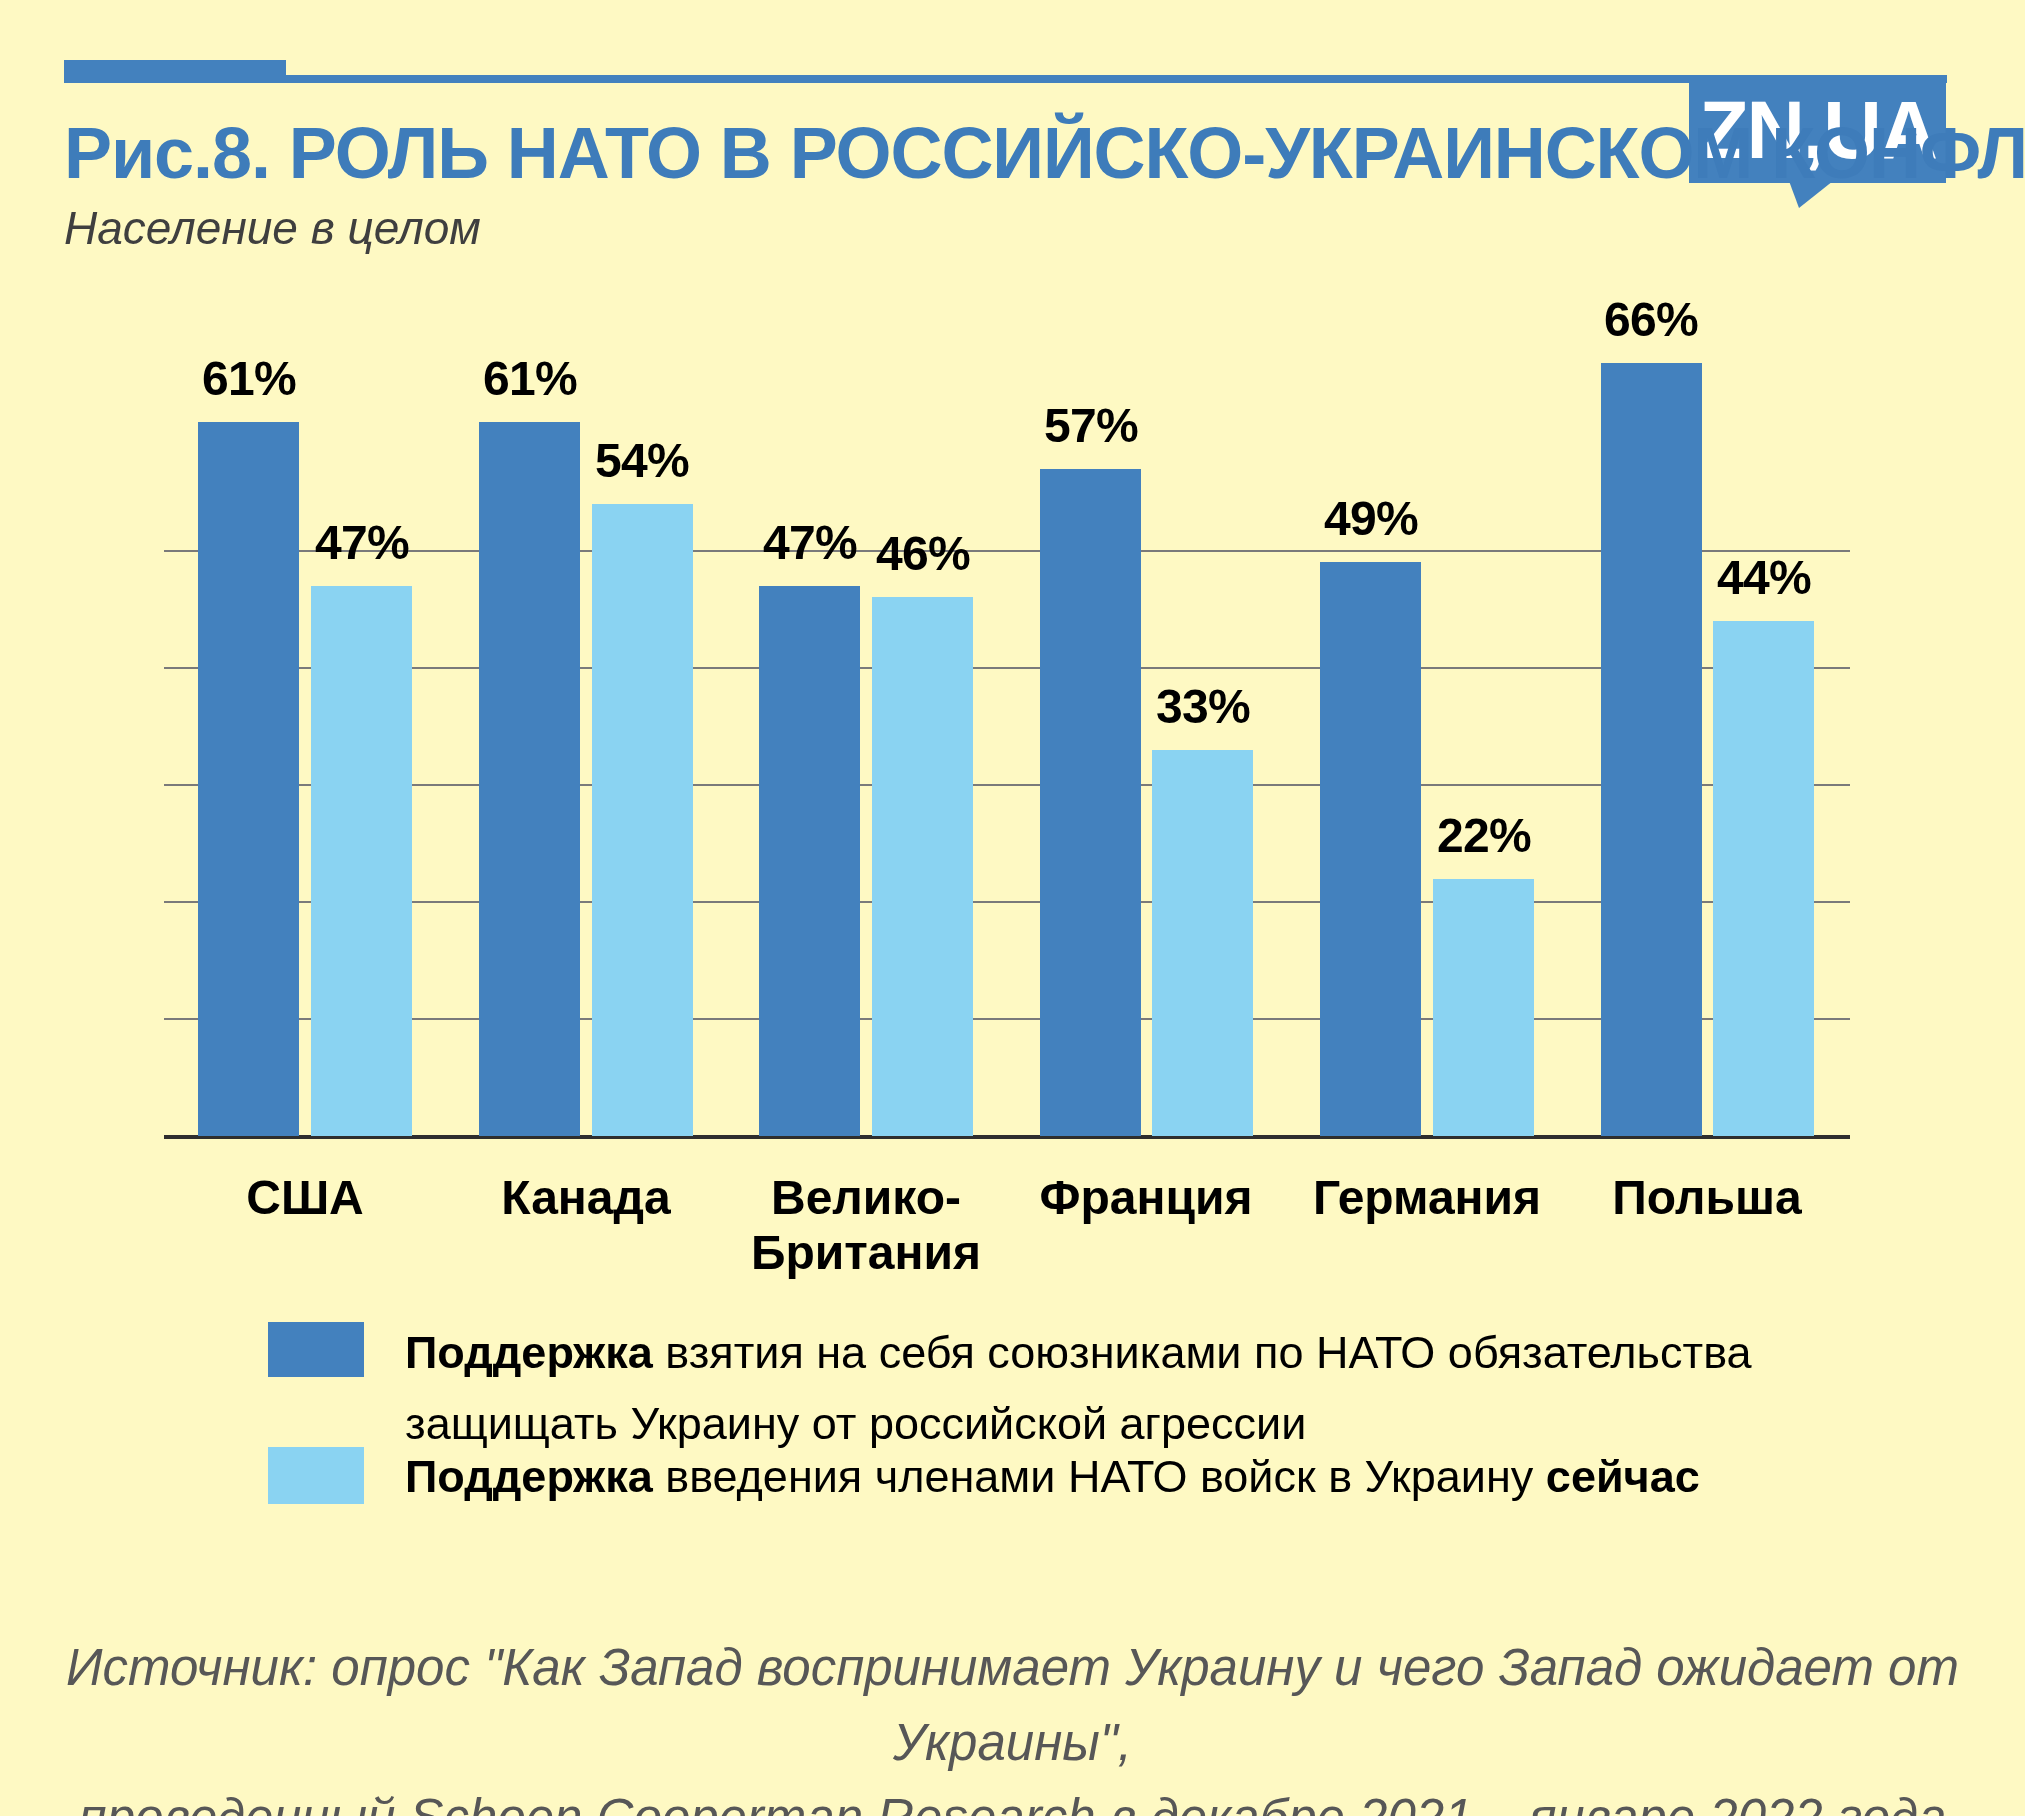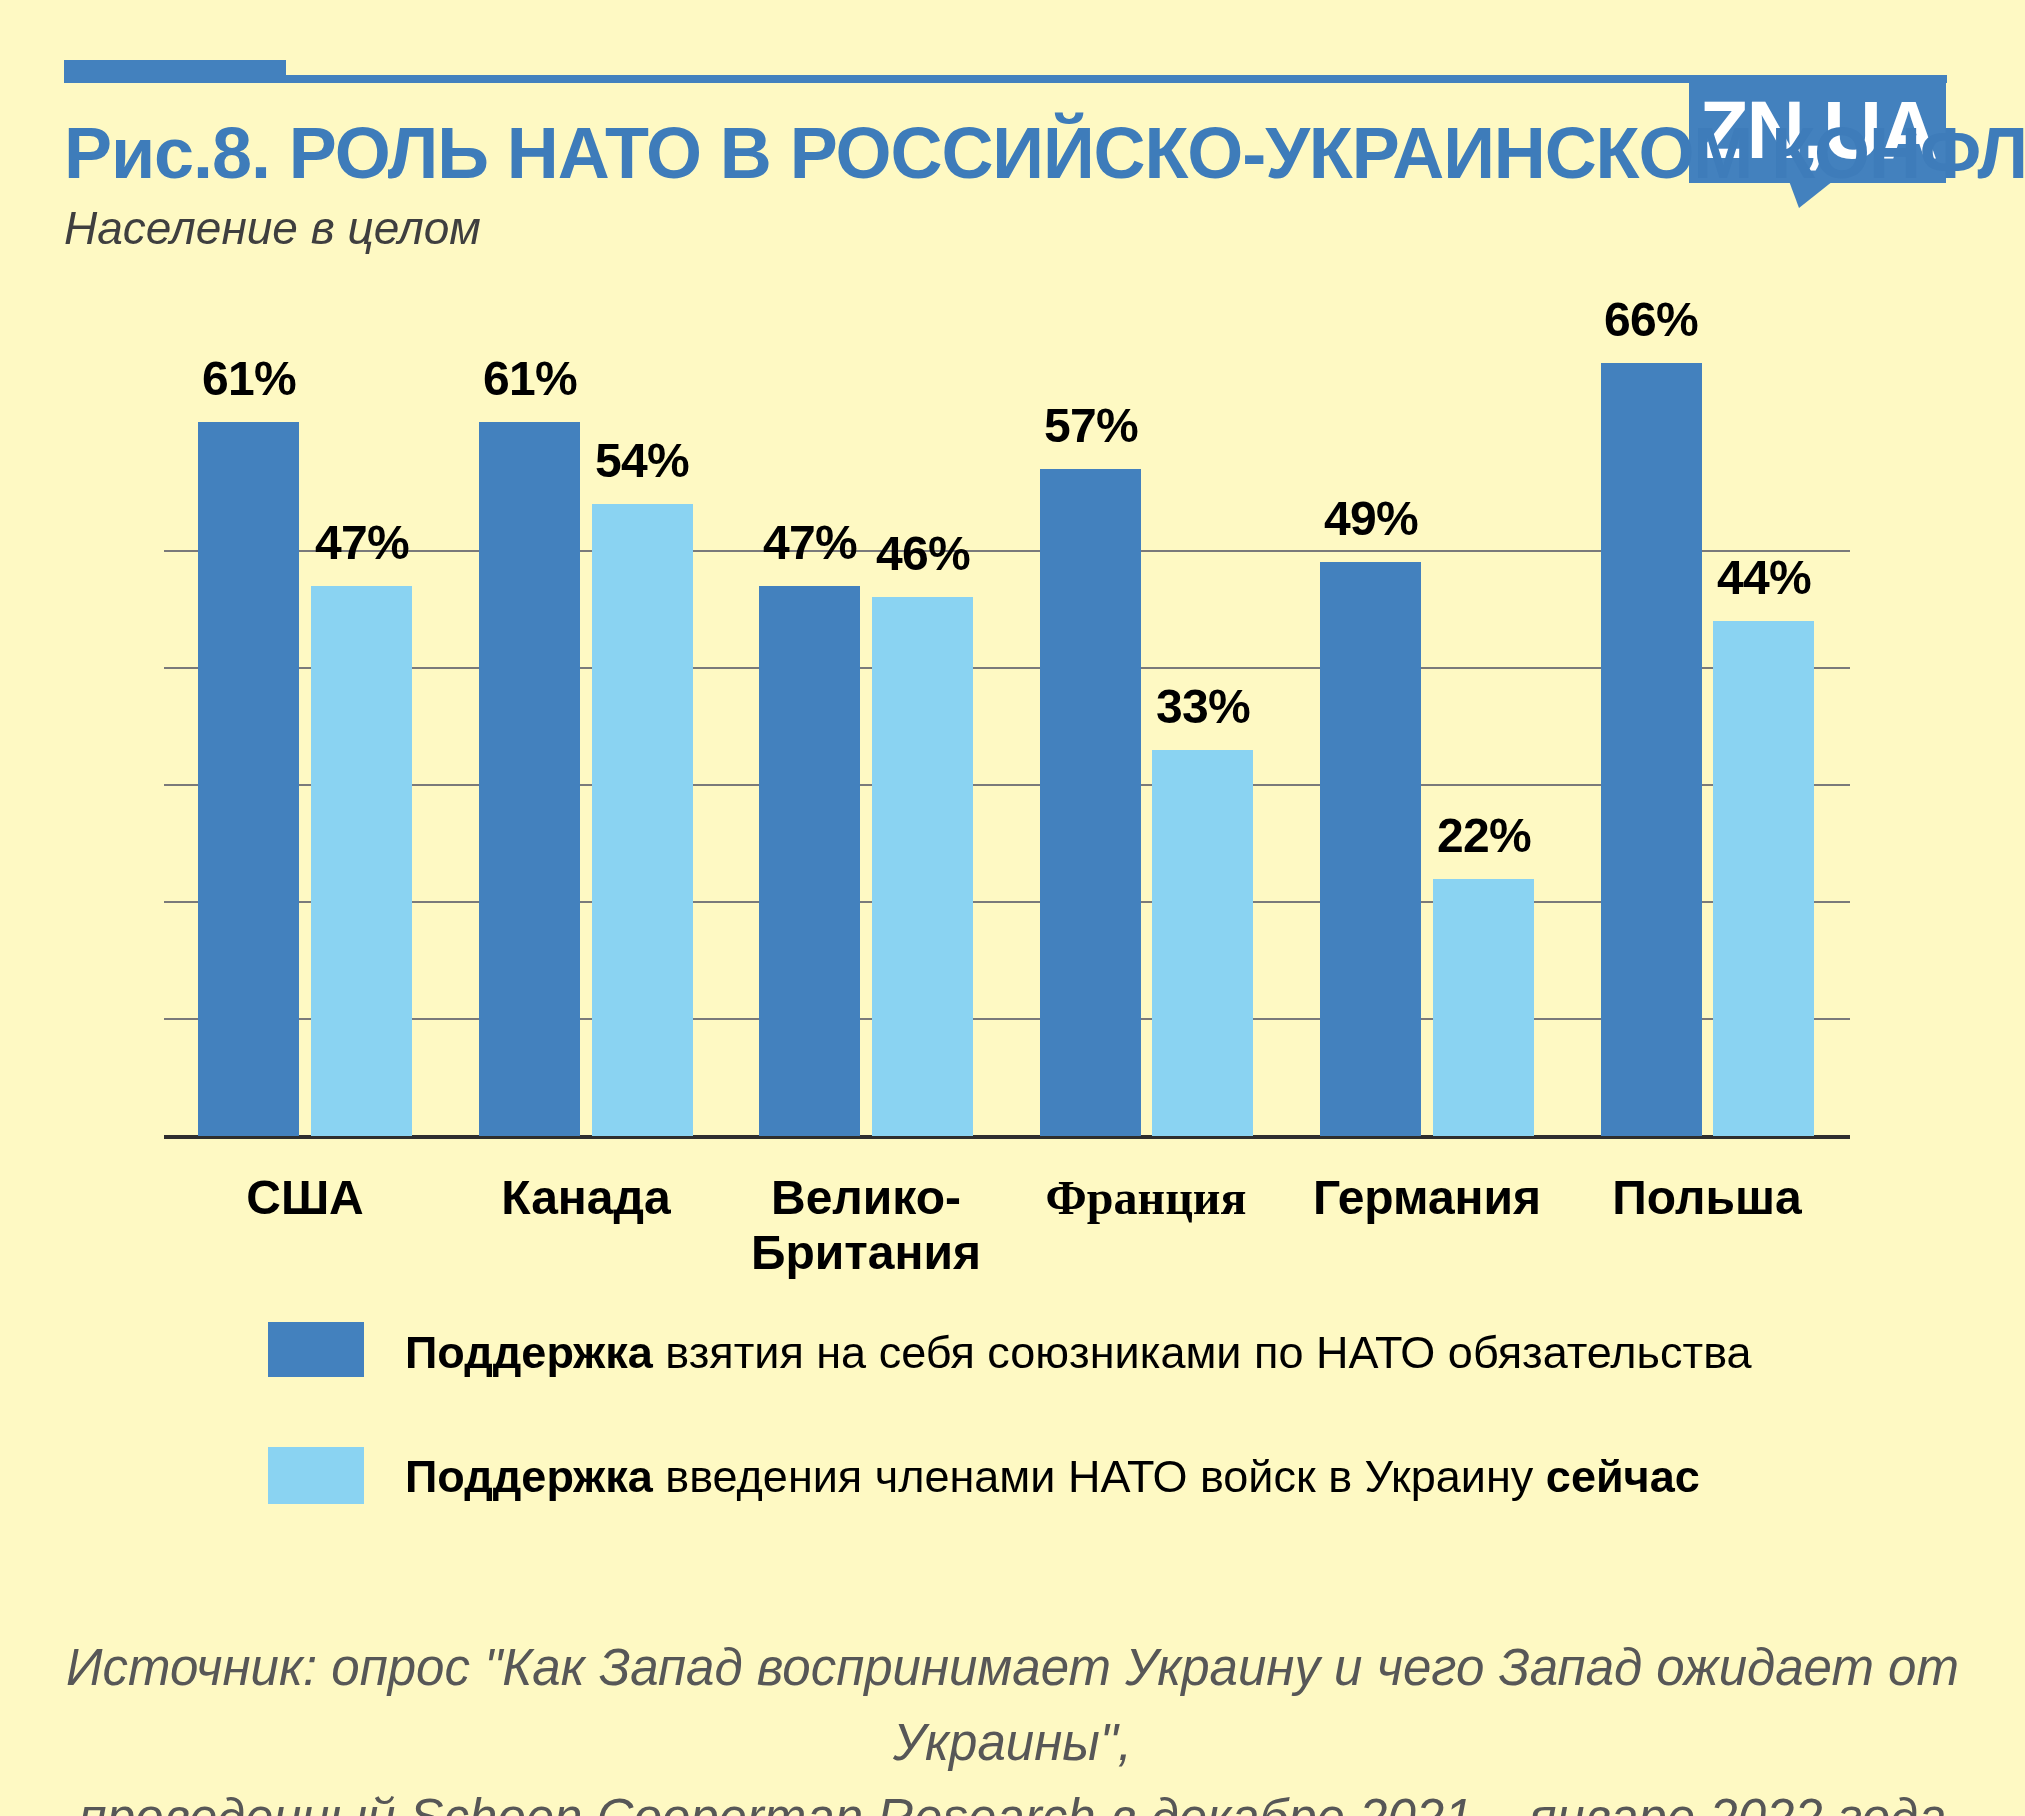--- a/index.html
+++ b/index.html
@@ -83,37 +83,38 @@
       <div class="bar" style="left: 759px; top: 586px; width: 101px; height: 550px; background: rgb(67, 129, 190);"></div>
       <div class="valueLabel" style="left: 810px; top: 519px;">47%</div>
       <div class="bar" style="left: 872px; top: 597px; width: 101px; height: 539px; background: rgb(138, 211, 242);"></div>
       <div class="valueLabel" style="left: 923px; top: 530px;">46%</div>
       <div class="catLabel" style="left: 866px;">Велико-
 Британия</div>
       <div class="bar" style="left: 1040px; top: 469px; width: 101px; height: 667px; background: rgb(67, 129, 190);"></div>
       <div class="valueLabel" style="left: 1091px; top: 402px;">57%</div>
       <div class="bar" style="left: 1152px; top: 750px; width: 101px; height: 386px; background: rgb(138, 211, 242);"></div>
       <div class="valueLabel" style="left: 1203px; top: 683px;">33%</div>
-      <div class="catLabel" style="left: 1146px; font-family: Liberation Serif, serif;">Франция</div>
+      <div class="catLabel" style="left: 1146px;">Франция</div>
       <div class="bar" style="left: 1320px; top: 562px; width: 101px; height: 574px; background: rgb(67, 129, 190);"></div>
       <div class="valueLabel" style="left: 1371px; top: 495px;">49%</div>
       <div class="bar" style="left: 1433px; top: 879px; width: 101px; height: 257px; background: rgb(138, 211, 242);"></div>
       <div class="valueLabel" style="left: 1484px; top: 812px;">22%</div>
       <div class="catLabel" style="left: 1427px;">Германия</div>
       <div class="bar" style="left: 1601px; top: 363px; width: 101px; height: 773px; background: rgb(67, 129, 190);"></div>
       <div class="valueLabel" style="left: 1651px; top: 296px;">66%</div>
       <div class="bar" style="left: 1713px; top: 621px; width: 101px; height: 515px; background: rgb(138, 211, 242);"></div>
       <div class="valueLabel" style="left: 1764px; top: 554px;">44%</div>
       <div class="catLabel" style="left: 1707px;">Польша</div>
     </div>
 
   <div>
     <div id="legend-swatch-1" class="legend-swatch" style="background: rgb(67, 129, 190);"></div>
     <div id="legend-text-1" class="legend-text">
         <div class="legendLine"><span class="b">Поддержка</span><span> взятия на себя союзниками по НАТО обязательства</span></div>
+        <div class="legendLine"><span>защищать Украину от российской агрессии</span></div>
       </div>
     <div id="legend-swatch-2" class="legend-swatch" style="background: rgb(138, 211, 242);"></div>
     <div id="legend-text-2" class="legend-text">
         <div class="legendLine"><span class="b">Поддержка</span><span> введения членами НАТО войск в Украину </span><span class="b">сейчас</span></div>
       </div>
   </div>
 
   <div class="source">
     <div>Источник: опрос "Как Запад воспринимает Украину и чего Запад ожидает от Украины",</div>
     <div>проведенный Schoen Cooperman Research в декабре 2021 – январе 2022 года</div>

